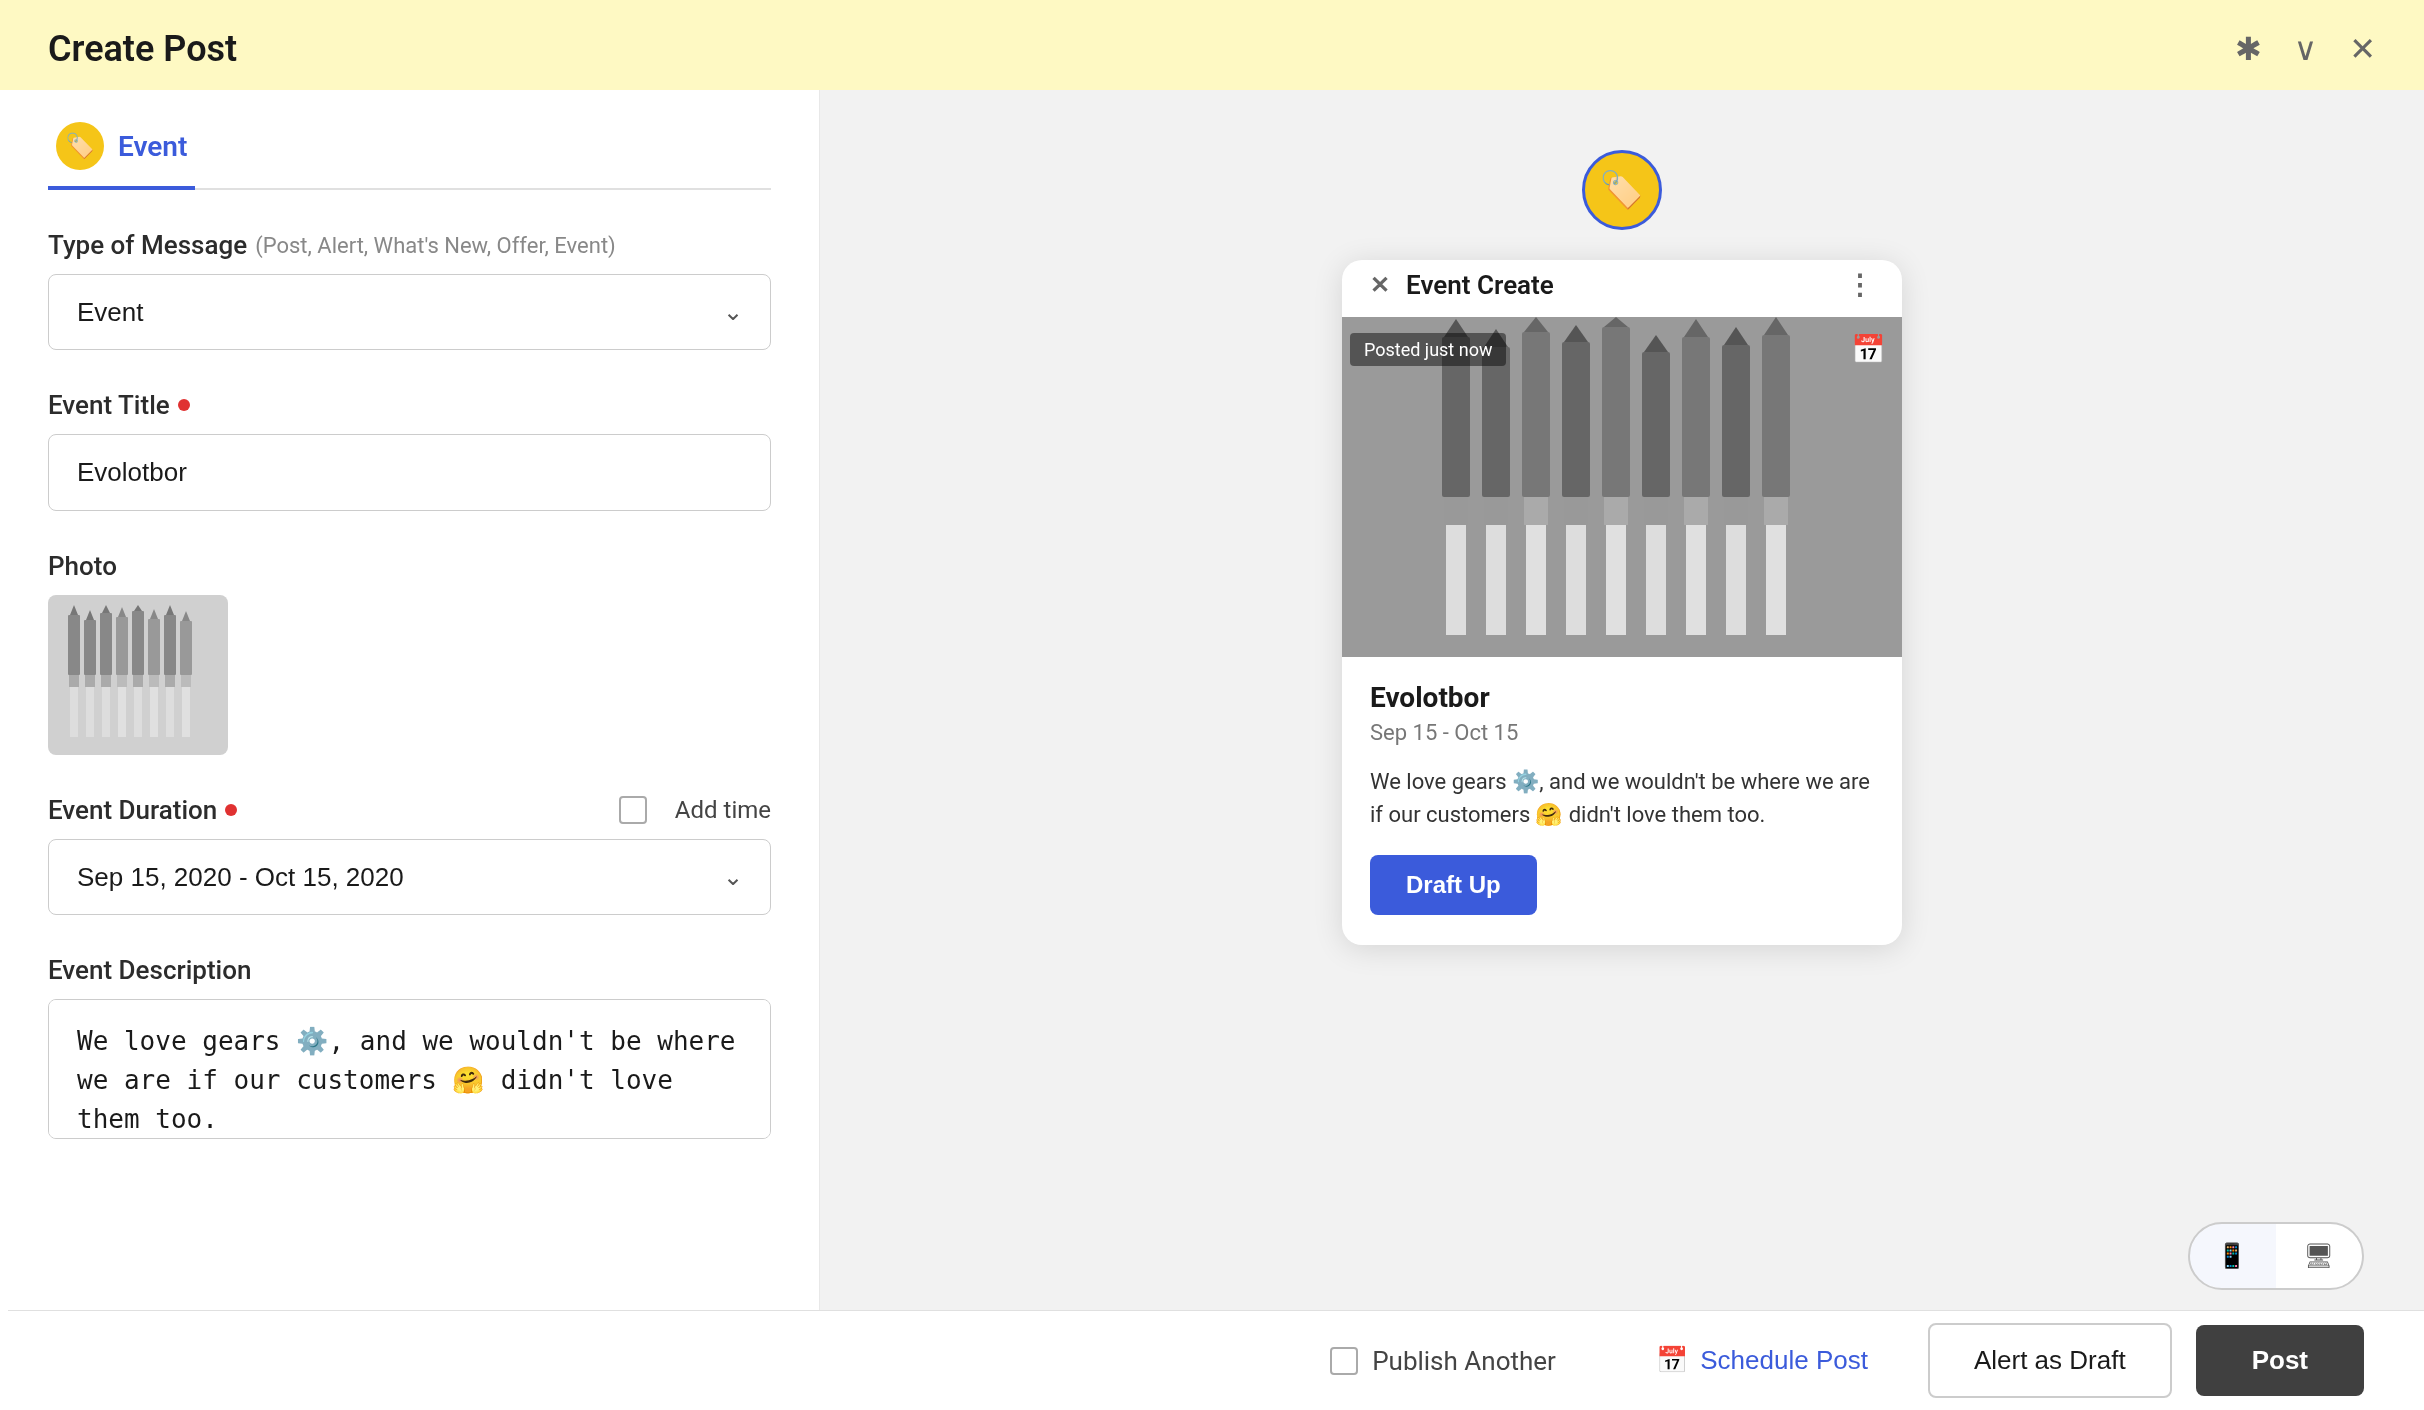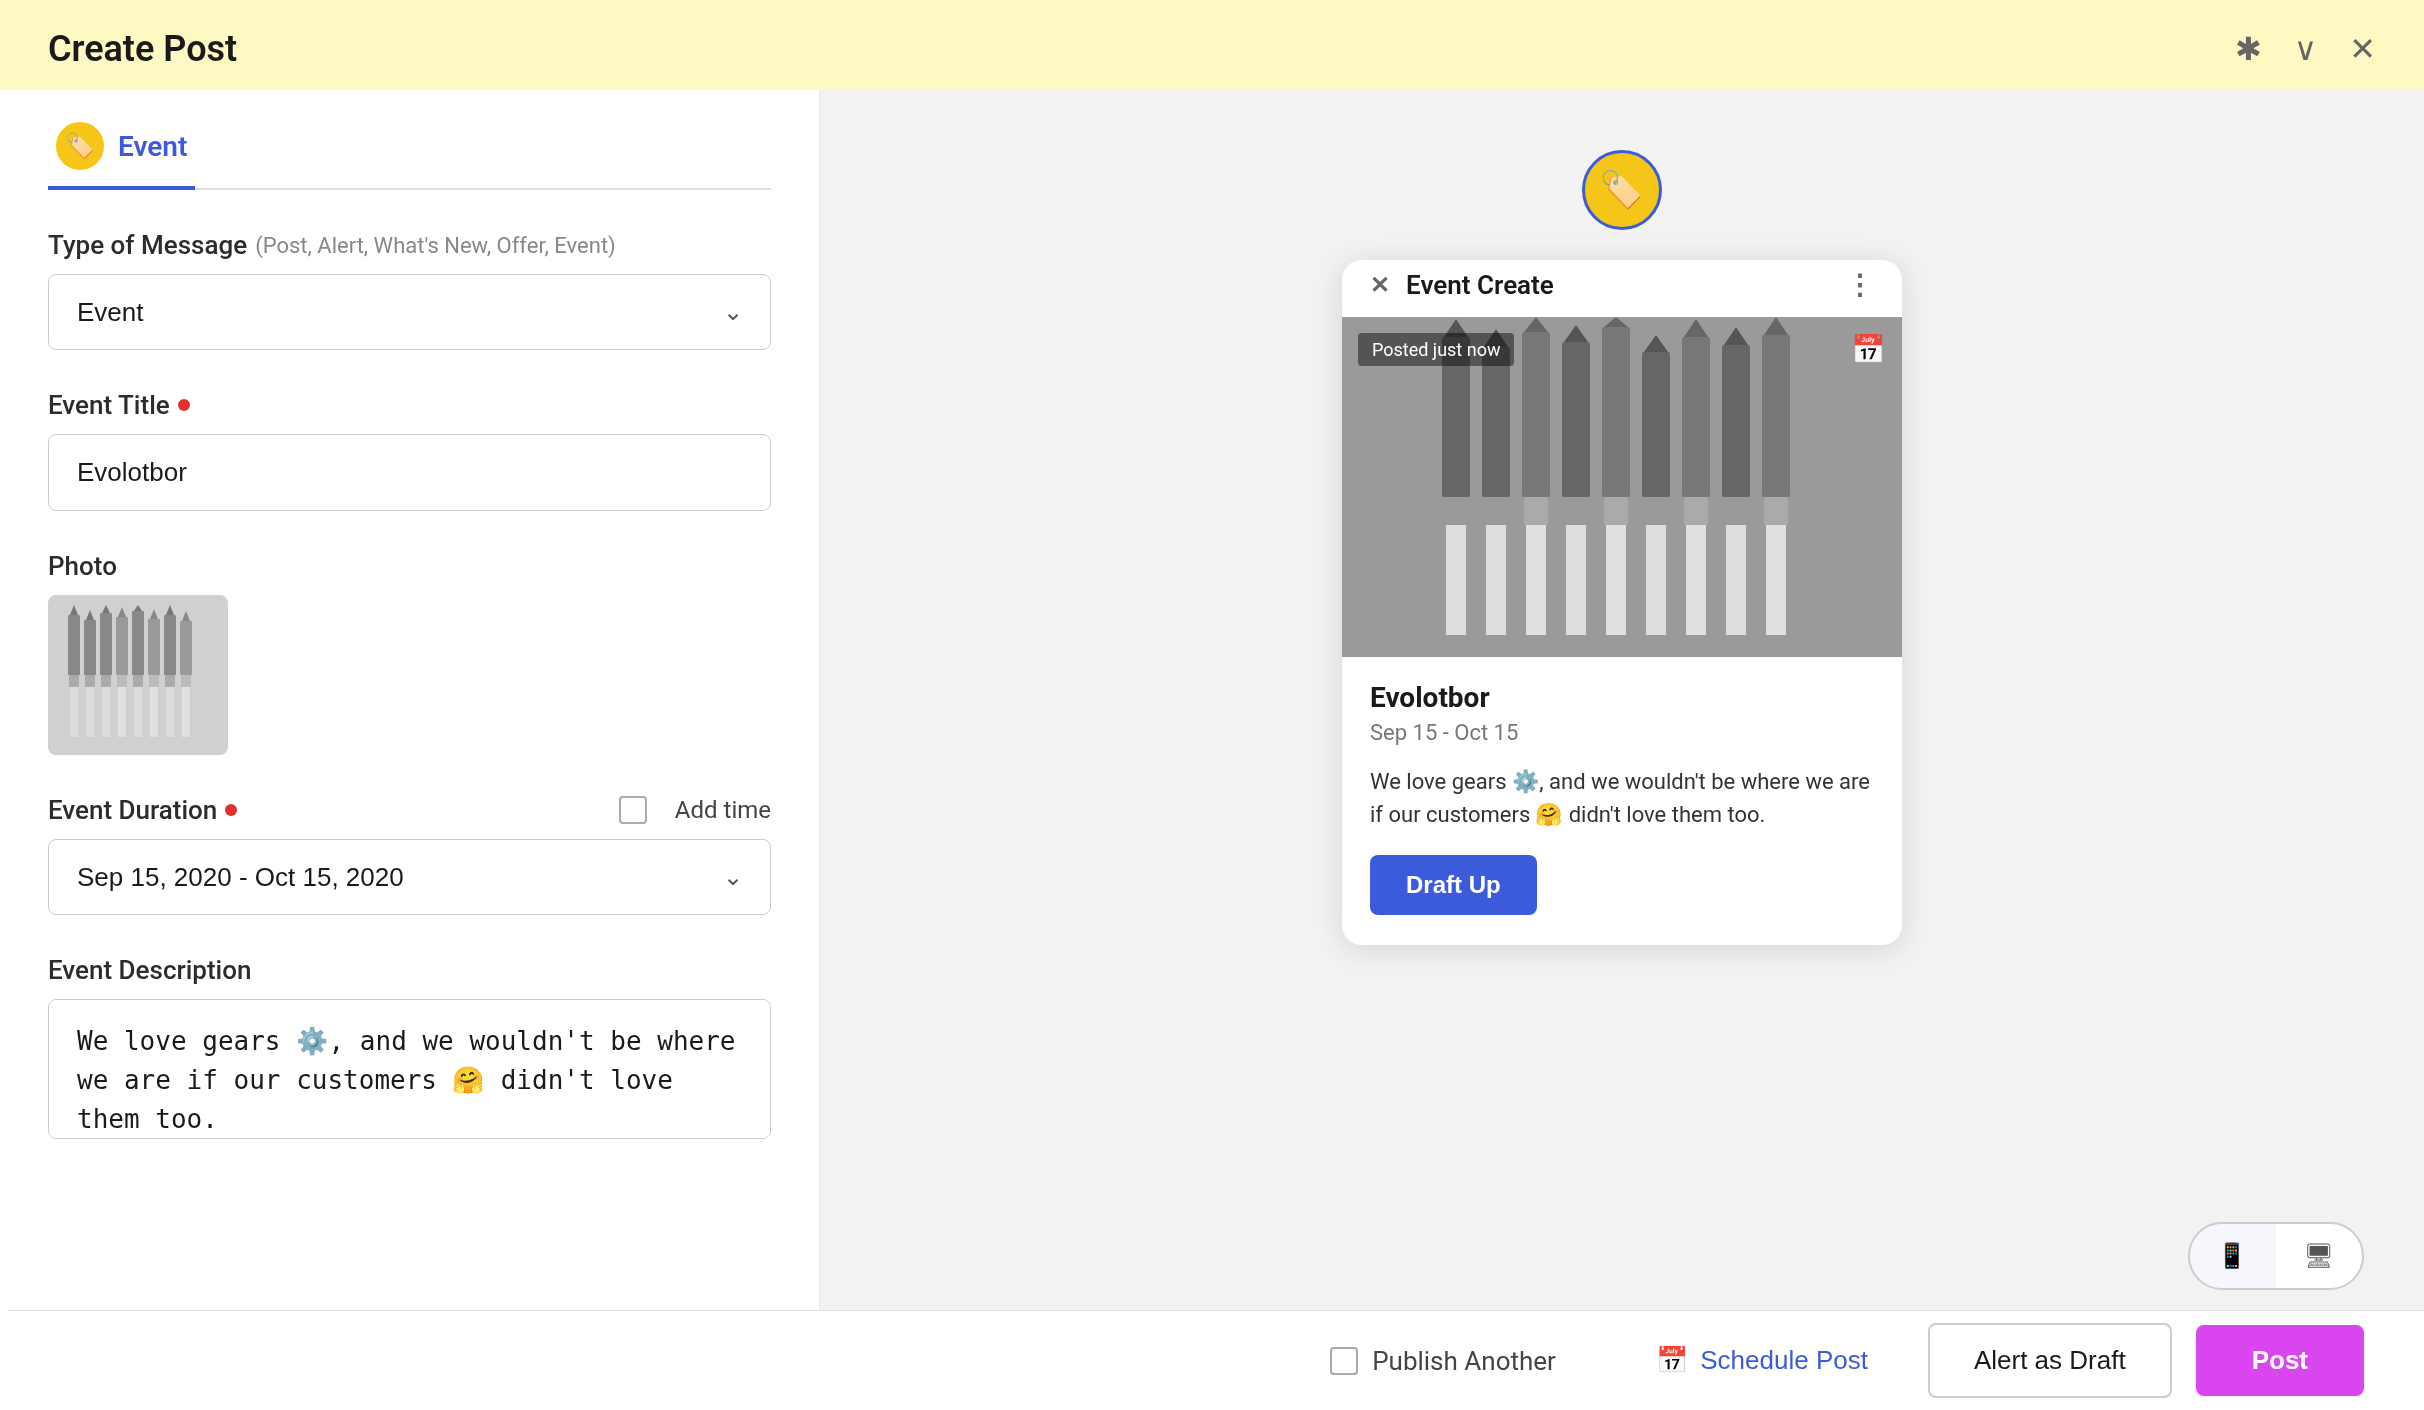--- a/index.html
+++ b/index.html
@@ -264,21 +264,21 @@
       background: linear-gradient(135deg, #888 0%, #aaa 40%, #666 100%);
       position: relative;
       display: flex;
       align-items: flex-end;
       justify-content: center;
       overflow: hidden;
     }
     .event-image-overlay {
       position: absolute;
       top: 16px;
-      left: 16px;
+      left: 8px;
       background: rgba(0,0,0,0.45);
       color: #fff;
       font-size: 18px;
       padding: 6px 14px;
       border-radius: 4px;
     }
     .event-image-calendar {
       position: absolute;
       top: 16px;
       right: 16px;
@@ -385,21 +385,21 @@
       background: #fff;
       border: 2px solid #ccc;
       border-radius: 8px;
       cursor: pointer;
     }
     .btn-post {
       padding: 20px 56px;
       font-size: 26px;
       font-weight: 600;
       color: #fff;
-      background: #d946ef;
+      background: #404040;
       border: none;
       border-radius: 8px;
       cursor: pointer;
     }
   </style>
 </head>
 <body>
 
 <div class="app-window">
 

